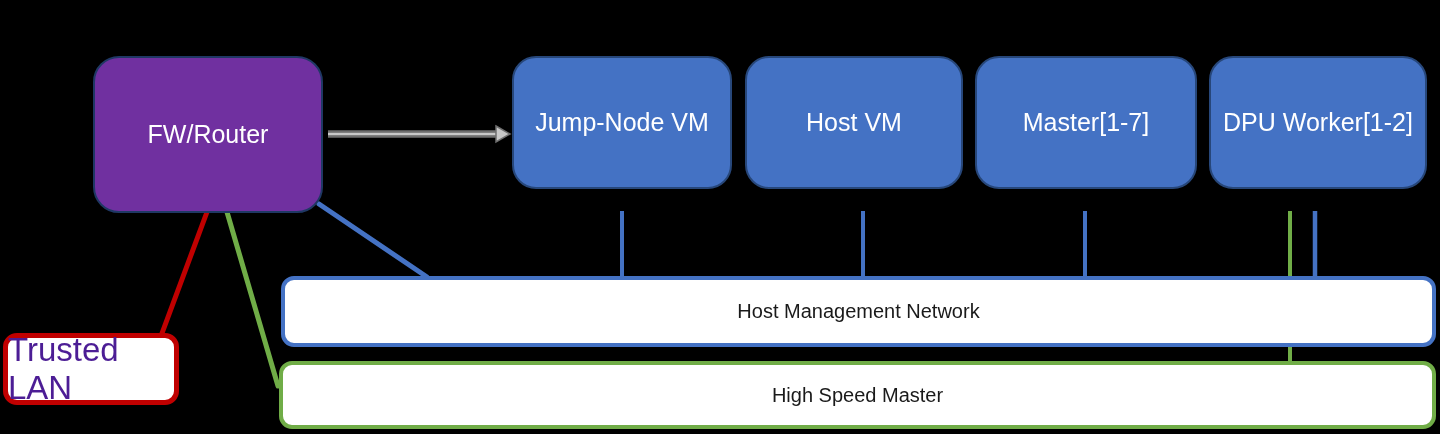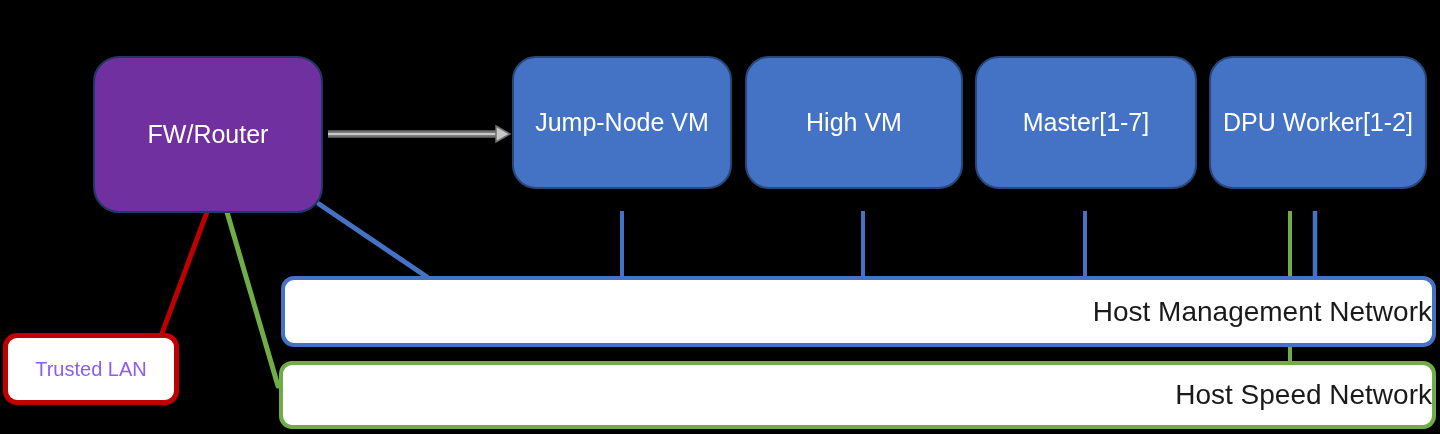--- a/index.html
+++ b/index.html
@@ -20,31 +20,31 @@
     background:#7030A0; border:2.5px solid #1F3864; border-radius:26px;
   }
   .node-blue { background:#4472C4; border:2px solid #27477A; border-radius:24px; top:56px; height:133px; }
   .node-jump   { left:512px;  width:220px; }
   .node-maas   { left:745px;  width:218px; }
   .node-master { left:975px;  width:222px; }
   .node-dpu    { left:1209px; width:218px; }
   .node-dpu .node-label { max-width:190px; }
   .netbar {
     position:absolute; z-index:2; box-sizing:border-box;
-    display:flex; align-items:center; justify-content:flex-end;
-    background:#ffffff; color:#1a1a1a; font-size:28px;
+    display:flex; align-items:center; justify-content:center;
+    background:#ffffff; color:#1a1a1a; font-size:20px;
     border-radius:13px;
   }
   .netbar-hmn { left:281px; top:276px; width:1155px; height:71px; border:4px solid #4472C4; }
   .netbar-hsn { left:279px; top:361px; width:1157px; height:68px; border:4px solid #70AD47; }
   .node-trusted {
     position:absolute; z-index:2; box-sizing:border-box;
     left:3px; top:333px; width:176px; height:72px;
-    display:flex; align-items:center; justify-content:center;
-    background:#ffffff; color:#8b5cf6; font-size:20px;
+    display:flex; align-items:center; justify-content:flex-start;
+    background:#ffffff; color:#4c1d95; font-size:33px;
     border:5px solid #C00000; border-radius:14px;
   }
 </style>
 </head>
 <body>
 
 <div class="canvas">
 
   <svg class="lines-layer" viewBox="0 0 1440 434" xmlns="http://www.w3.org/2000/svg">
 
@@ -71,36 +71,36 @@
 
   <div class="node node-fw">
     <span class="node-label">FW/Router</span>
   </div>
 
   <div class="node node-blue node-jump">
     <span class="node-label">Jump-Node VM</span>
   </div>
 
   <div class="node node-blue node-maas">
-    <span class="node-label">High VM</span>
+    <span class="node-label">Host VM</span>
   </div>
 
   <div class="node node-blue node-master">
     <span class="node-label">Master[1-7]</span>
   </div>
 
   <div class="node node-blue node-dpu">
     <span class="node-label">DPU Worker[1-2]</span>
   </div>
 
   <div class="netbar netbar-hmn">
     <span>Host Management Network</span>
   </div>
 
   <div class="netbar netbar-hsn">
-    <span>Host Speed Network</span>
+    <span>High Speed Master</span>
   </div>
 
   <div class="node-trusted">
     <span>Trusted LAN</span>
   </div>
 
 </div>
 
 </body></html>

